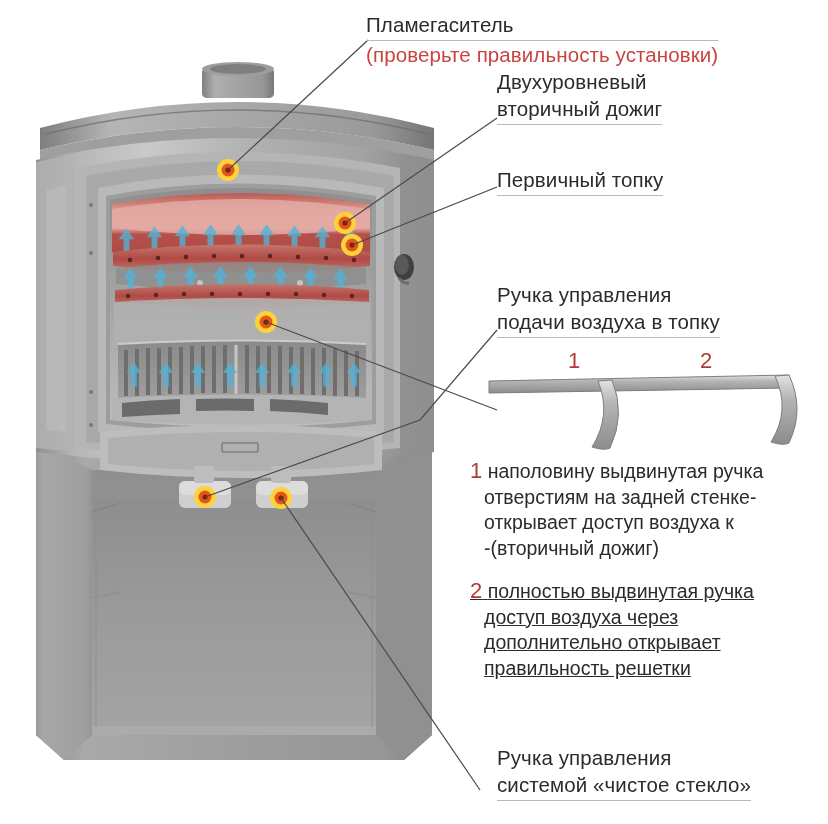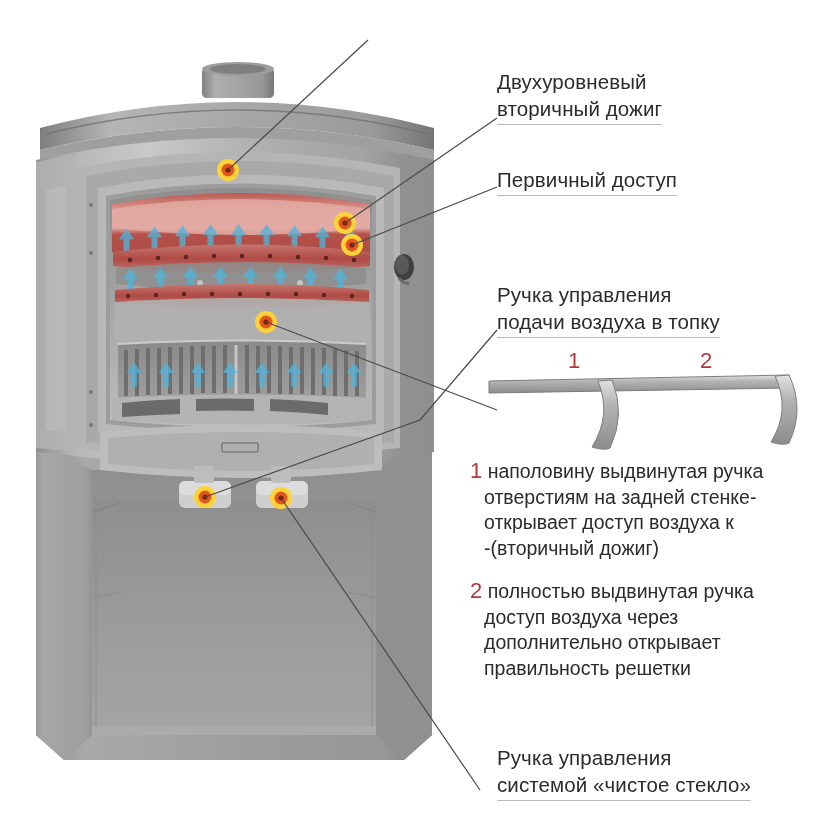--- a/index.html
+++ b/index.html
@@ -306,28 +306,32 @@
     <g stroke="#4a4a4a" stroke-width="1.2" fill="none">
       <path d="M228 170 L368 40"></path>
       <path d="M345 223 L497 118"></path>
       <path d="M352 245 L497 187"></path>
       <path d="M266 322 L497 410"></path>
       <path d="M205 497 L420 420 L497 330"></path>
       <path d="M281 498 L480 790"></path>
     </g>
   </svg>
 
+  <div class="lbl" style="left:366px;top:11px;">
+    <span class="ul">Пламегаситель</span>
+    <span class="red">(проверьте правильность установки)</span>
+  </div>
 
   <div class="lbl" style="left:497px;top:68px;">
     <span>Двухуровневый</span>
     <span class="ul">вторичный дожиг</span>
   </div>
 
   <div class="lbl" style="left:497px;top:166px;">
-    <span class="ul">Первичный доступ</span>
+    <span class="ul">Первичный топку</span>
   </div>
 
   <div class="lbl" style="left:497px;top:281px;">
     <span>Ручка управления</span>
     <span class="ul">подачи воздуха в топку</span>
   </div>
 
   <div class="lbl" style="left:497px;top:744px;">
     <span>Ручка управления</span>
     <span class="ul">системой «чистое стекло»</span>
@@ -353,21 +357,21 @@
   </svg>
 
   <div class="numblk" style="left:470px;top:458px;">
     <p><span class="n">1</span>
        <span>наполовину выдвинутая ручка</span></p>
     <p style="padding-left:14px;">отверстиям на задней стенке-</p>
     <p style="padding-left:14px;">открывает доступ воздуха к</p>
     <p style="padding-left:14px;">-(вторичный дожиг)</p>
   </div>
 
-  <div class="numblk" style="left:470px;top:578px;">
+  <div class="numblk" style="left:470px;top:578px;text-decoration:underline;">
     <p><span class="n">2</span>
        <span>полностью выдвинутая ручка</span></p>
     <p style="padding-left:14px;">доступ воздуха через</p>
     <p style="padding-left:14px;">дополнительно открывает</p>
     <p style="padding-left:14px;">правильность решетки</p>
   </div>
 
 </div>
 
 </body></html>

